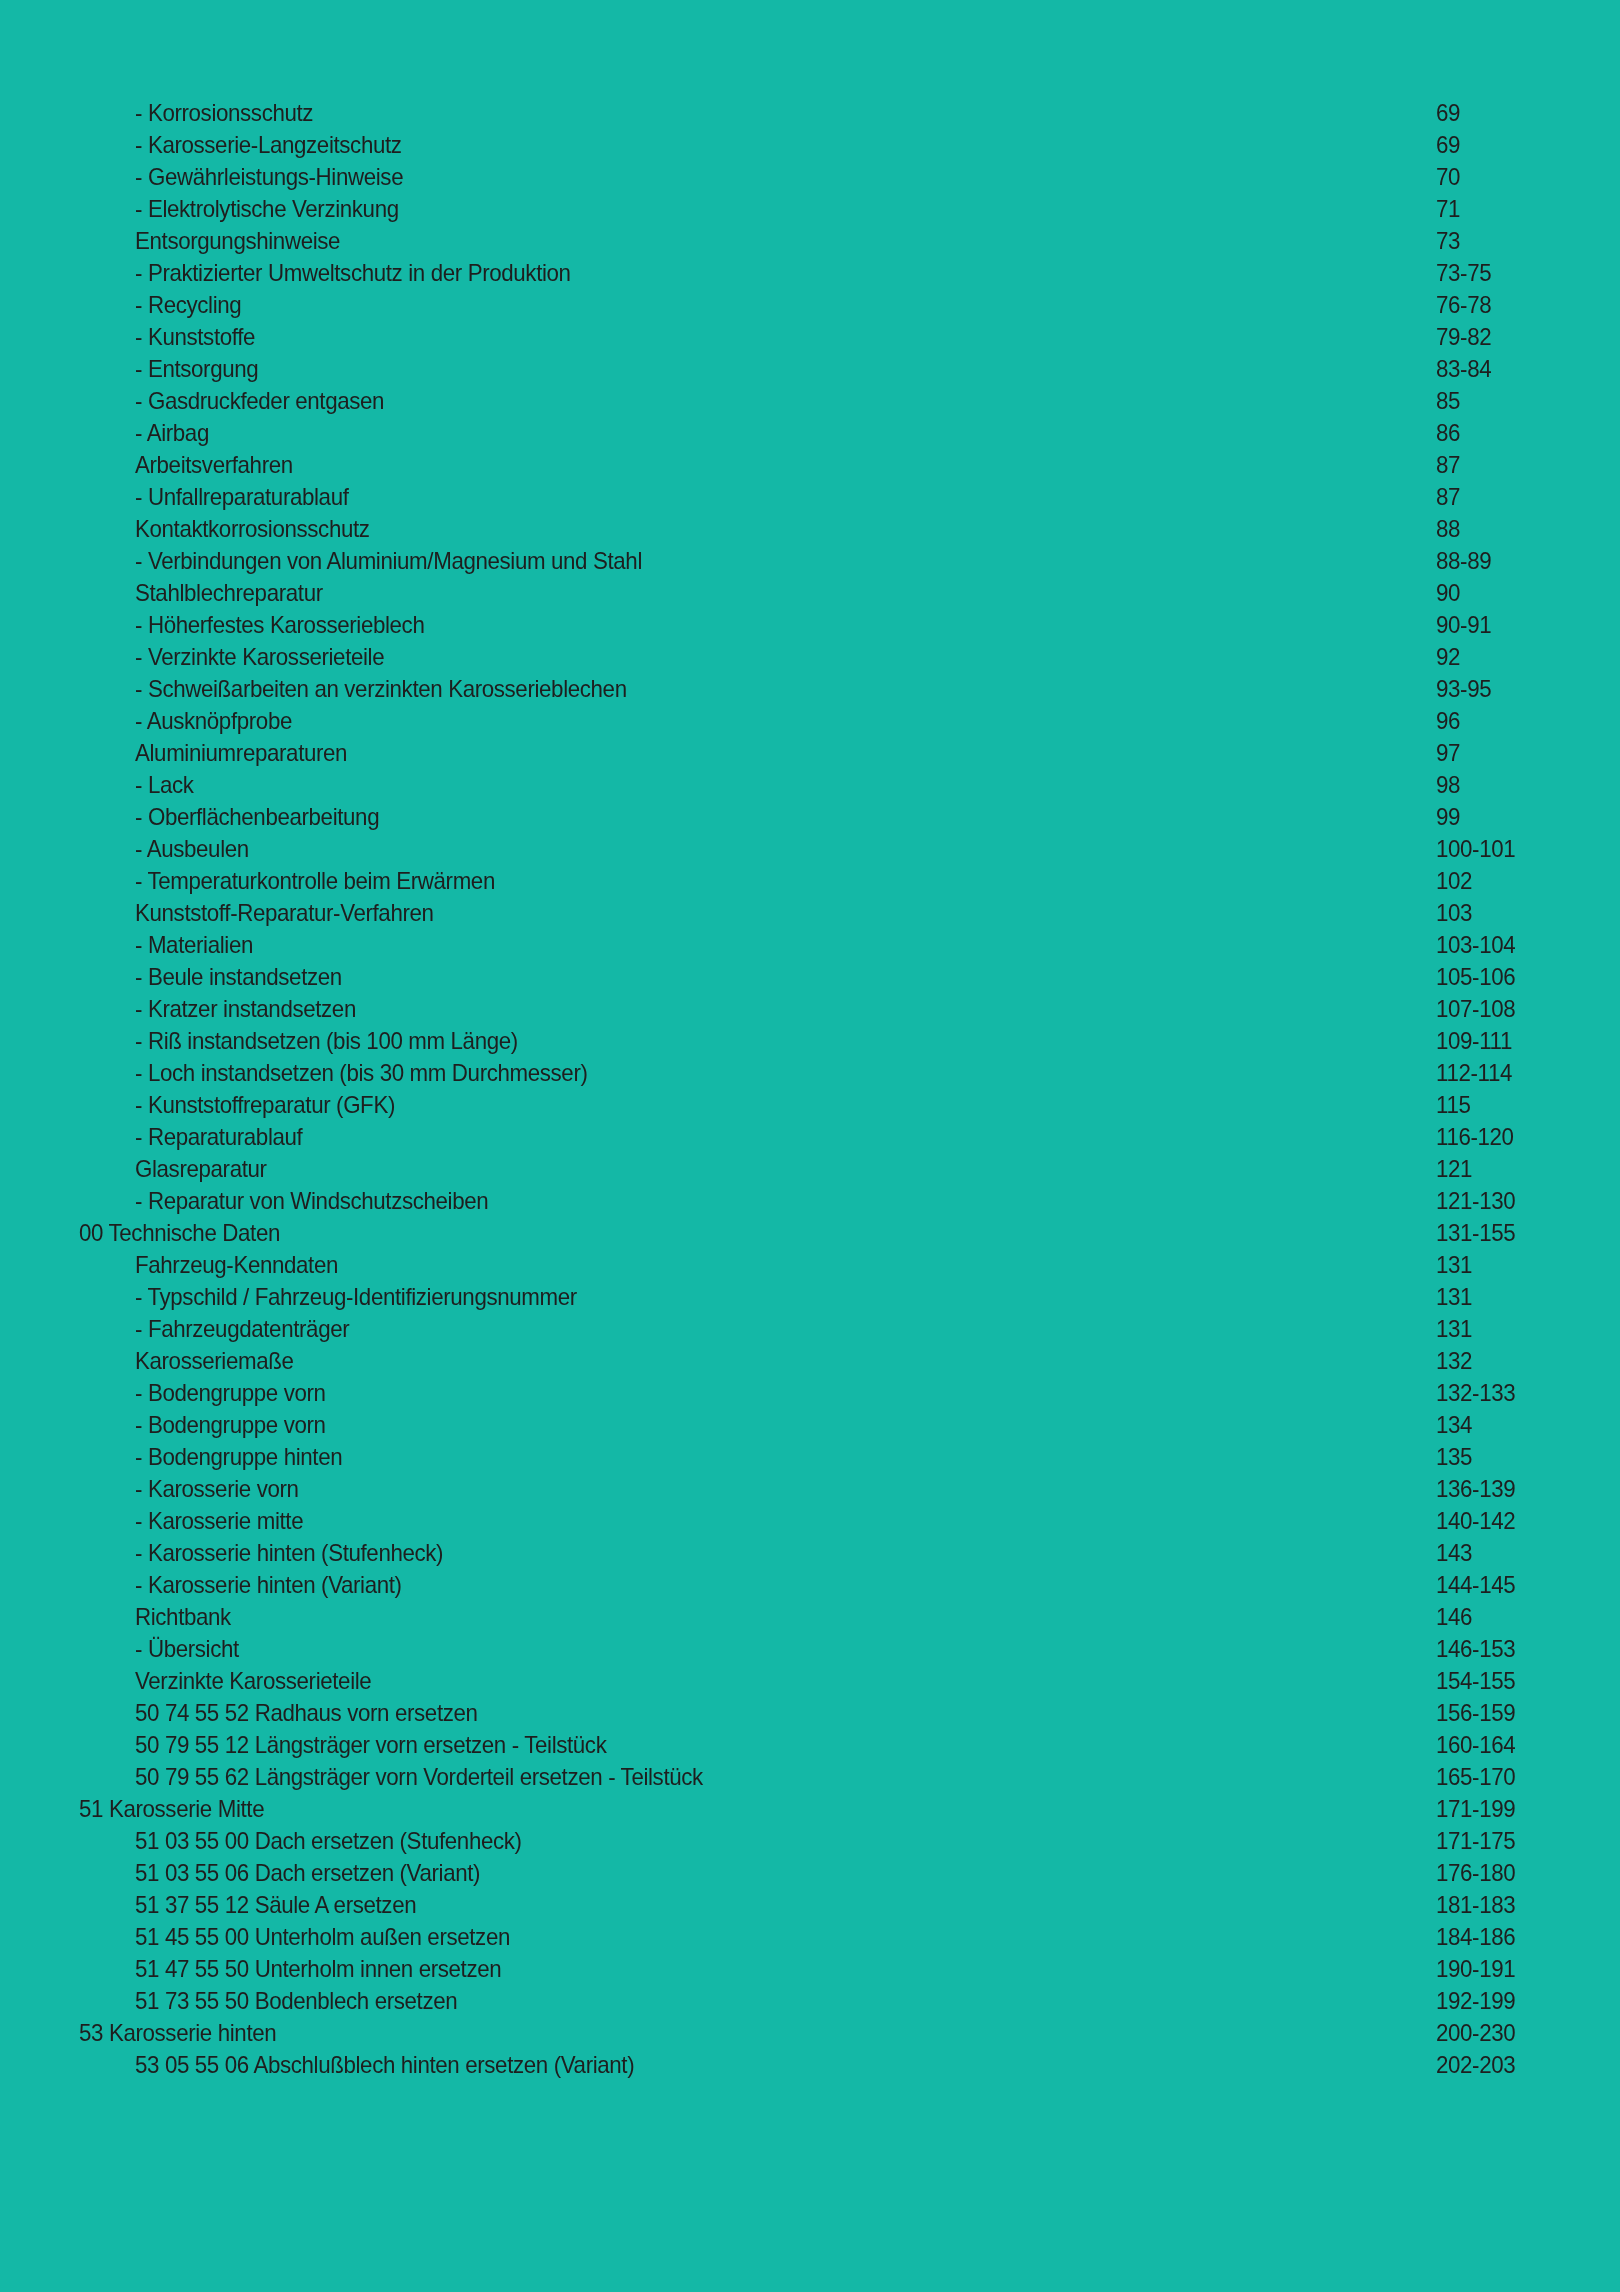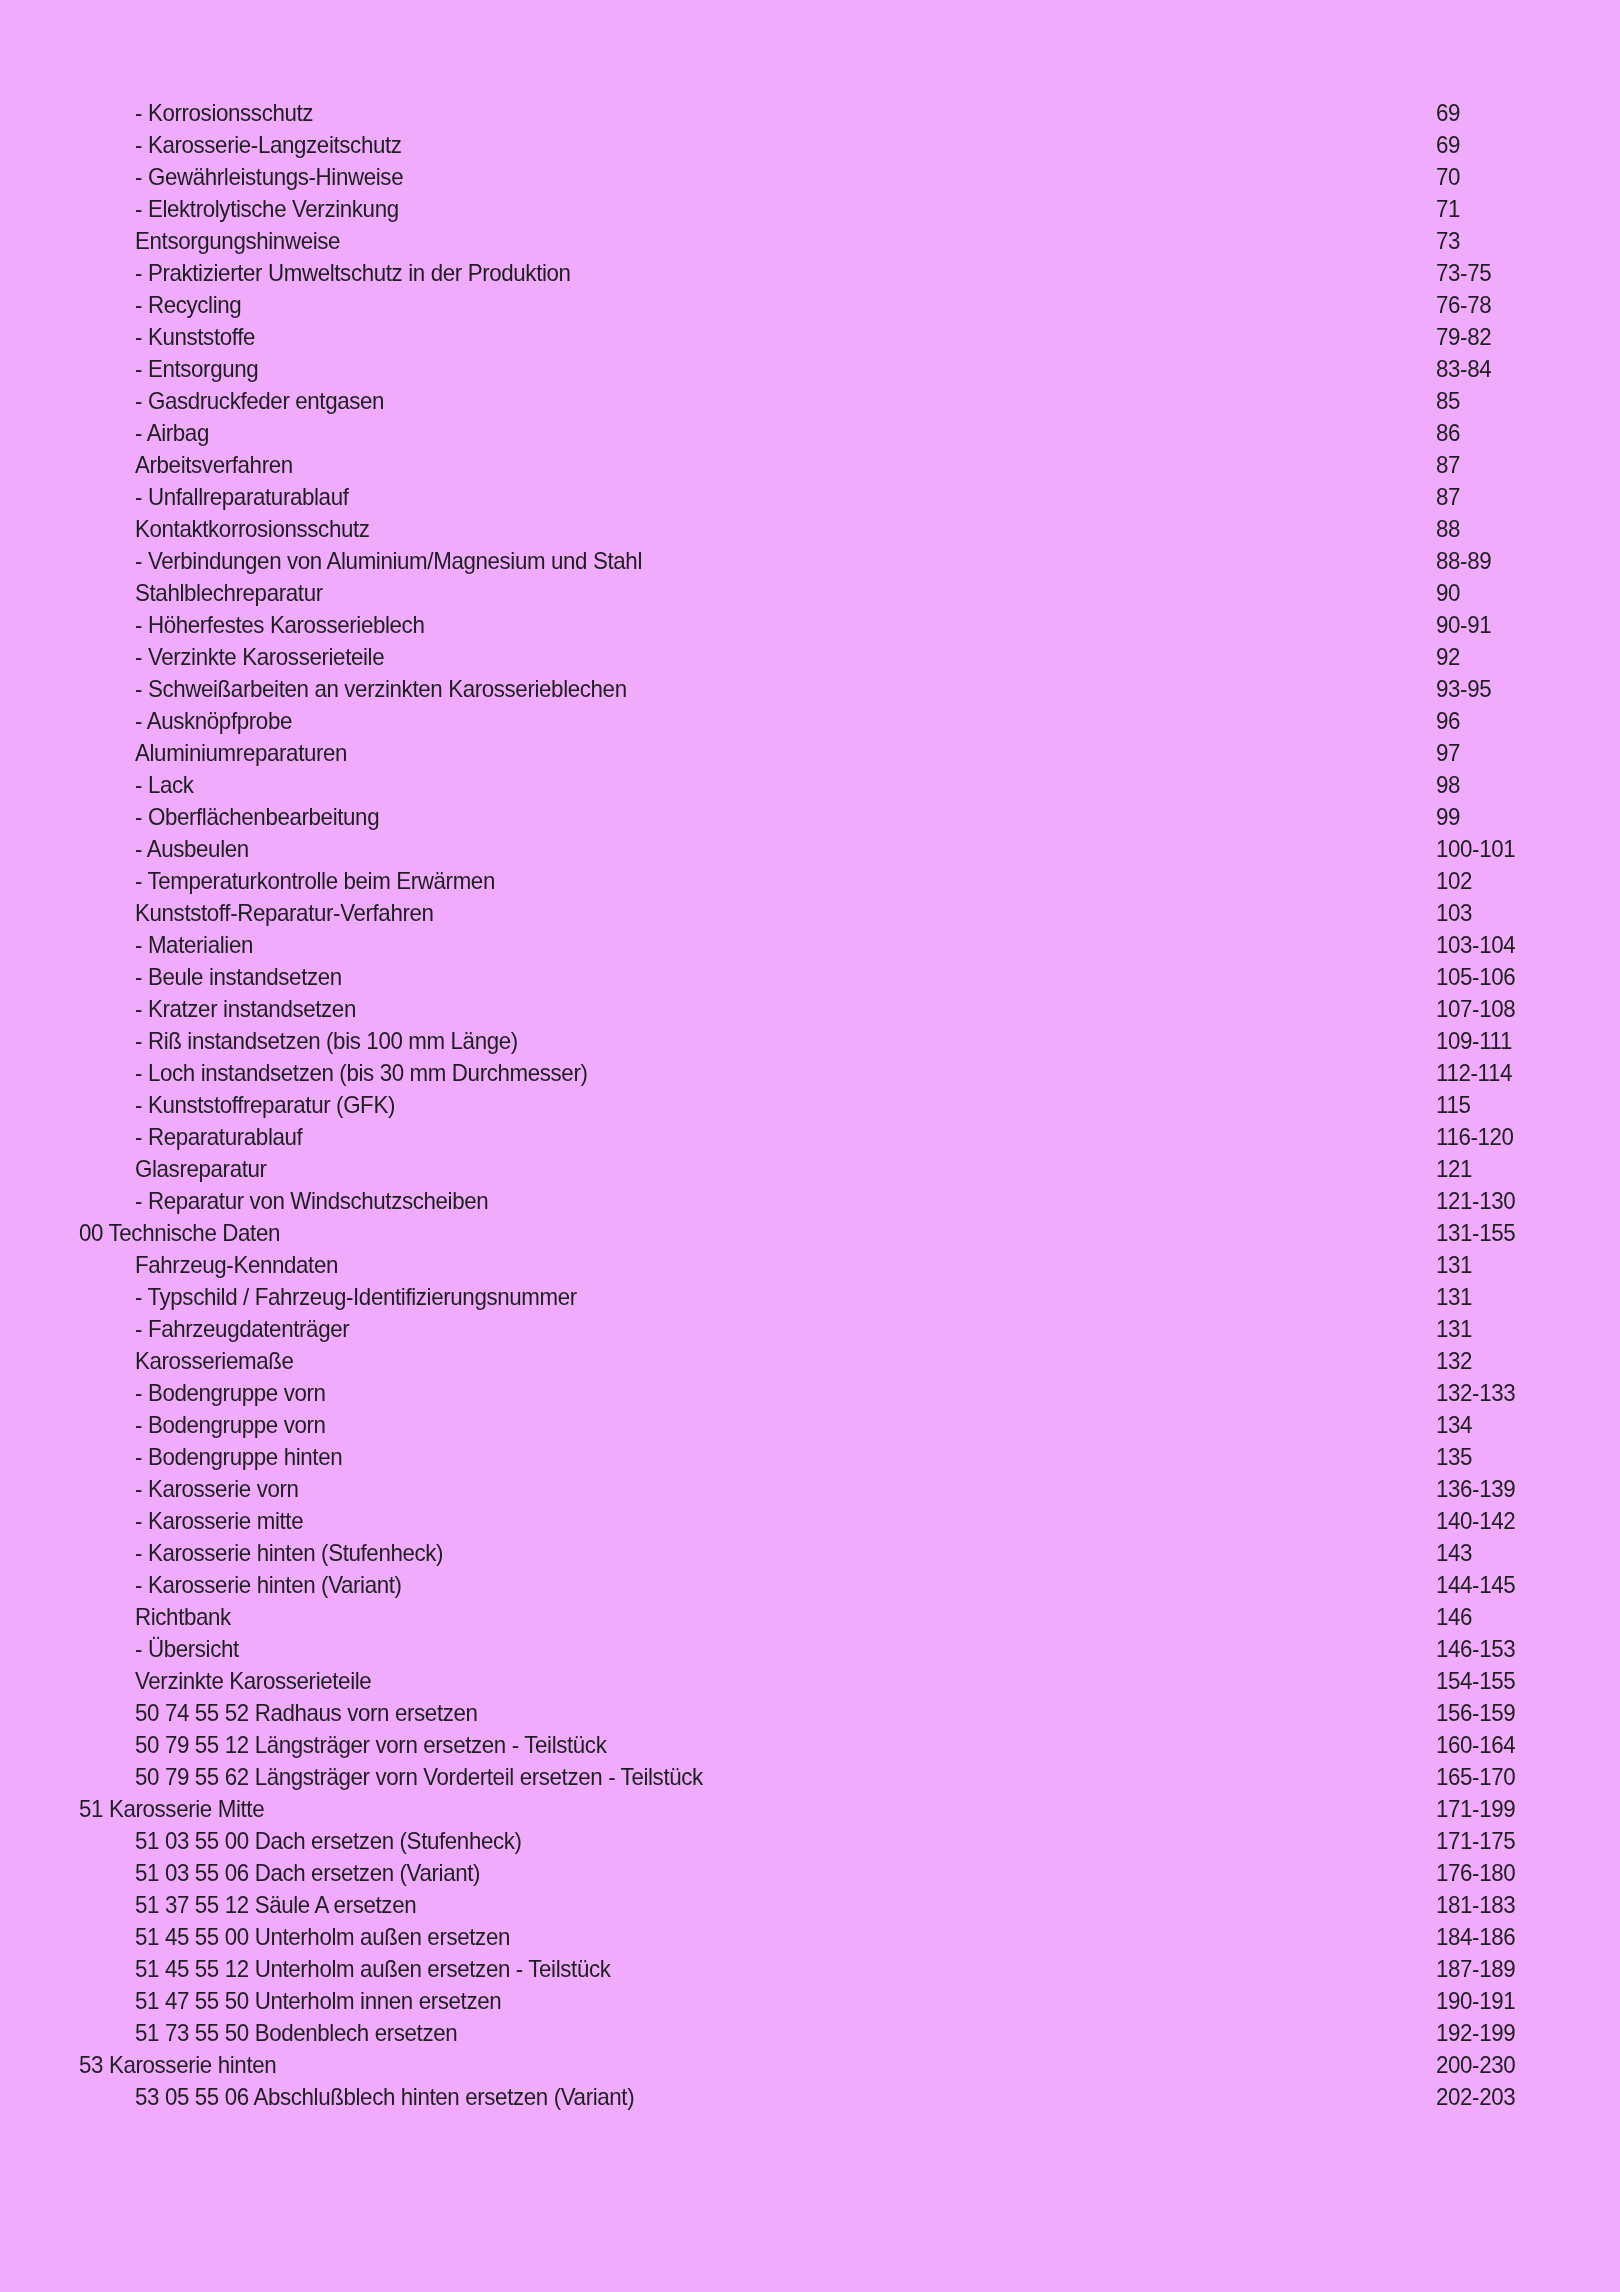--- a/index.html
+++ b/index.html
@@ -43,21 +43,21 @@
     left: 1357px;
     display: inline-block;
     transform: scaleX(0.93);
     transform-origin: 0 50%;
     letter-spacing: -0.4px;
   }
 </style>
 </head>
 <body>
 
-<div id="page" style="background: #f0abfc; color: rgb(30, 30, 30);">
+<div id="page" style="background: #14b8a6; color: rgb(30, 30, 30);">
   <div id="toc">
       <div class="toc-row level-1"><span class="toc-label">- Korrosionsschutz</span><span class="toc-pages">69</span></div>
       <div class="toc-row level-1"><span class="toc-label">- Karosserie-Langzeitschutz</span><span class="toc-pages">69</span></div>
       <div class="toc-row level-1"><span class="toc-label">- Gewährleistungs-Hinweise</span><span class="toc-pages">70</span></div>
       <div class="toc-row level-1"><span class="toc-label">- Elektrolytische Verzinkung</span><span class="toc-pages">71</span></div>
       <div class="toc-row level-1"><span class="toc-label">Entsorgungshinweise</span><span class="toc-pages">73</span></div>
       <div class="toc-row level-1"><span class="toc-label">- Praktizierter Umweltschutz in der Produktion</span><span class="toc-pages">73-75</span></div>
       <div class="toc-row level-1"><span class="toc-label">- Recycling</span><span class="toc-pages">76-78</span></div>
       <div class="toc-row level-1"><span class="toc-label">- Kunststoffe</span><span class="toc-pages">79-82</span></div>
       <div class="toc-row level-1"><span class="toc-label">- Entsorgung</span><span class="toc-pages">83-84</span></div>
@@ -103,20 +103,19 @@
       <div class="toc-row level-1"><span class="toc-label">- Übersicht</span><span class="toc-pages">146-153</span></div>
       <div class="toc-row level-1"><span class="toc-label">Verzinkte Karosserieteile</span><span class="toc-pages">154-155</span></div>
       <div class="toc-row level-1"><span class="toc-label">50 74 55 52 Radhaus vorn ersetzen</span><span class="toc-pages">156-159</span></div>
       <div class="toc-row level-1"><span class="toc-label">50 79 55 12 Längsträger vorn ersetzen - Teilstück</span><span class="toc-pages">160-164</span></div>
       <div class="toc-row level-1"><span class="toc-label">50 79 55 62 Längsträger vorn Vorderteil ersetzen - Teilstück</span><span class="toc-pages">165-170</span></div>
       <div class="toc-row level-0"><span class="toc-label">51 Karosserie Mitte</span><span class="toc-pages">171-199</span></div>
       <div class="toc-row level-1"><span class="toc-label">51 03 55 00 Dach ersetzen (Stufenheck)</span><span class="toc-pages">171-175</span></div>
       <div class="toc-row level-1"><span class="toc-label">51 03 55 06 Dach ersetzen (Variant)</span><span class="toc-pages">176-180</span></div>
       <div class="toc-row level-1"><span class="toc-label">51 37 55 12 Säule A ersetzen</span><span class="toc-pages">181-183</span></div>
       <div class="toc-row level-1"><span class="toc-label">51 45 55 00 Unterholm außen ersetzen</span><span class="toc-pages">184-186</span></div>
-      <div class="toc-row level-1"><span class="toc-label">51 45 55 12 Unterholm außen ersetzen - Teilstück</span><span class="toc-pages">187-189</span></div>
       <div class="toc-row level-1"><span class="toc-label">51 47 55 50 Unterholm innen ersetzen</span><span class="toc-pages">190-191</span></div>
       <div class="toc-row level-1"><span class="toc-label">51 73 55 50 Bodenblech ersetzen</span><span class="toc-pages">192-199</span></div>
       <div class="toc-row level-0"><span class="toc-label">53 Karosserie hinten</span><span class="toc-pages">200-230</span></div>
       <div class="toc-row level-1"><span class="toc-label">53 05 55 06 Abschlußblech hinten ersetzen (Variant)</span><span class="toc-pages">202-203</span></div>
     </div>
 </div>
 
 
 </body></html>

